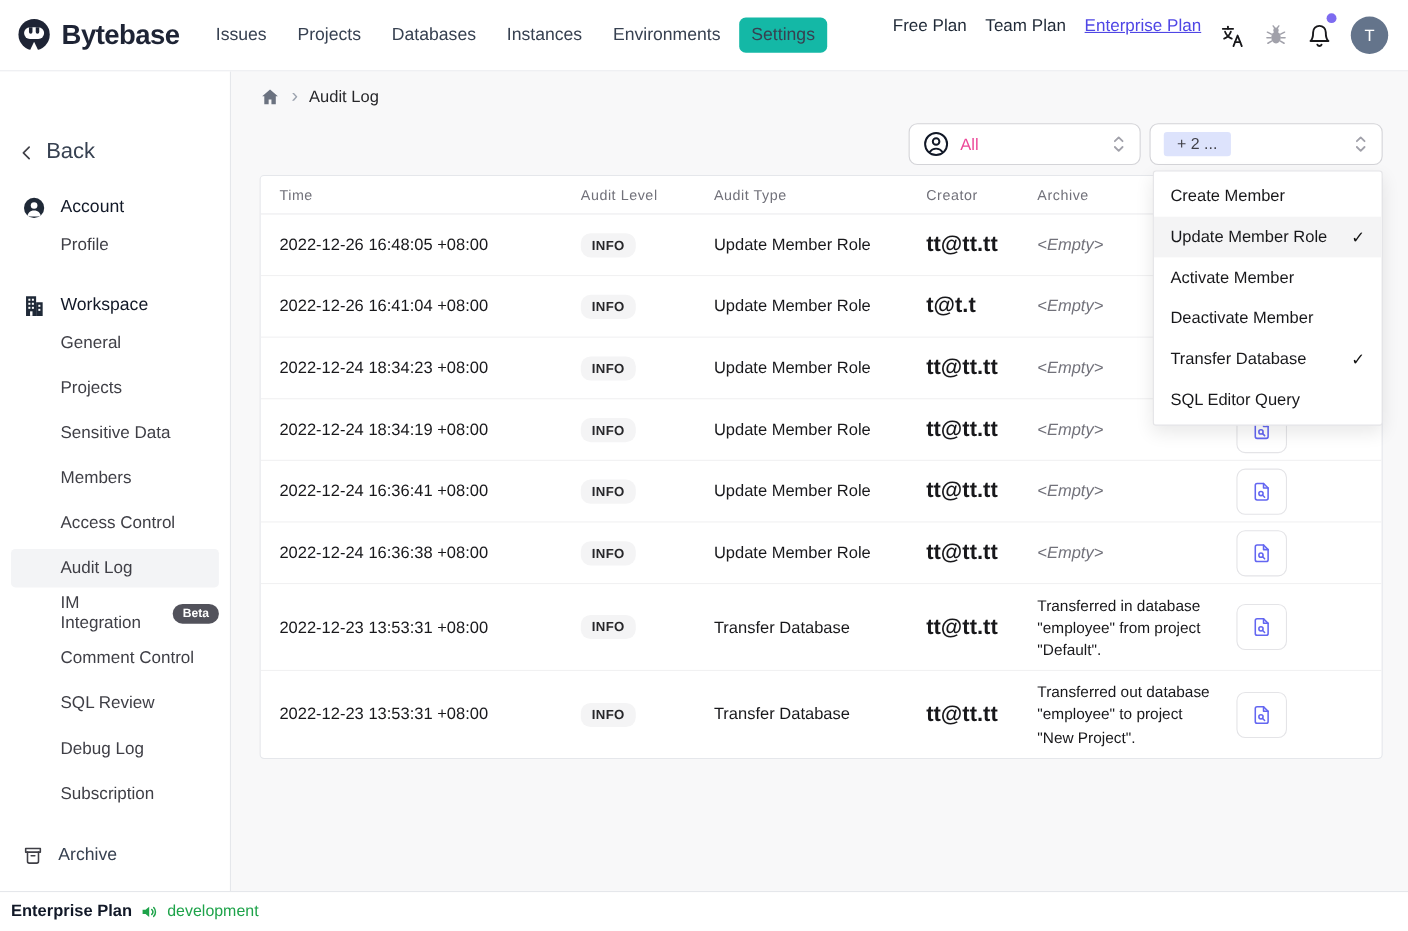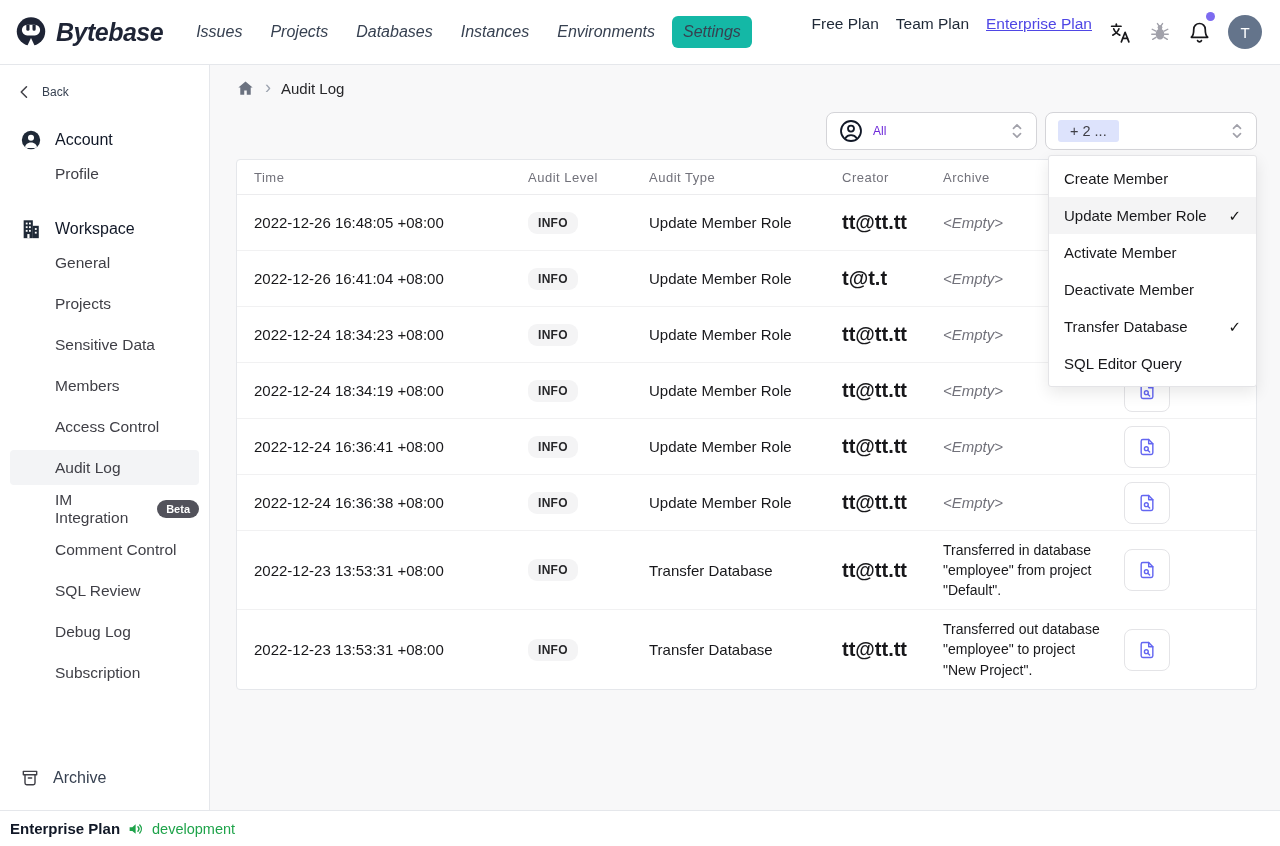--- a/index.html
+++ b/index.html
@@ -2,40 +2,40 @@
 <html><head>
 <meta charset="utf-8">
 <style>
   * { box-sizing: border-box; margin: 0; padding: 0; }
   html,body { width:1280px; height:846px; overflow:hidden;
     font-family:"Liberation Sans","DejaVu Sans",sans-serif; background:#fff; color:#18181b; }
 
   
   .topnav { height:65px; display:flex; align-items:center; justify-content:space-between;
     padding:0 18px 0 14px; border-bottom:1px solid #e5e7eb; background:#fff; }
-  .nav-left { display:flex; align-items:center;font-style:italic; }
+  .nav-left { display:flex; align-items:center; }
   .brand { display:flex; align-items:center; gap:8px; cursor:pointer; }
   .brand-text { font-size:25px; font-weight:700; color:#1e2435; letter-spacing:-0.5px; }
   .nav-links { display:flex; align-items:center; gap:6px; margin-left:22px; list-style:none; }
   .nav-link { font-size:16px; color:#374151; padding:7px 11px; border-radius:6px; cursor:pointer; }
   .nav-link.active { background:#14b8a6; }
   .nav-right { display:flex; gap:17px; }
   .plan-label { font-size:15.5px; color:#1f2937; cursor:default; }
   .plan-link { font-size:15.5px; color:#4f46e5; text-decoration:underline; cursor:pointer; }
   .icon-btn { display:flex; align-items:center; cursor:pointer; position:relative; }
   .noti-dot { position:absolute; top:-3px; right:-4px; width:9px; height:9px; border-radius:50%; }
   .avatar { width:34px; height:34px; border-radius:50%; display:flex; align-items:center;
     justify-content:center; color:#fff; font-size:15px; cursor:pointer; }
 
   
   .shell { display:flex; height:745px; }
   .sidebar { width:210px; background:#fff; border-right:1px solid #e5e7eb;
     display:flex; flex-direction:column; padding-top:14px; }
   .back-row { display:flex; align-items:center; gap:8px; padding:4px 16px 4px 16px;
-    font-size:12px; color:#374151; cursor:pointer; }
+    font-size:20px; color:#374151; cursor:pointer;margin-top:44px; }
   .side-section-head { display:flex; align-items:center; gap:13px; padding:0 0 0 20px;
     margin-top:22px; font-size:16px; font-weight:500; color:#111827; height:26px; }
   .side-item { margin:3px 10px; padding:0 0 0 45px; height:35px; display:flex; align-items:center;
     gap:8px; font-size:15.5px; color:#3f3f46; border-radius:4px; cursor:pointer; }
   .side-item.active { background:#f3f4f6; }
   .beta-badge { background:#52525b; color:#fff; font-size:11px; font-weight:700;
     padding:3px 9px; border-radius:999px; }
   .side-spacer { flex:1; }
   .archive-row { display:flex; align-items:center; gap:13px; padding:0 0 0 20px; height:40px;
     margin-bottom:12px; font-size:16px; color:#374151; cursor:pointer; }
@@ -44,21 +44,21 @@
   .content { flex:1; background:#f8f8f9; padding:10px 23px 0 26px; position:relative; overflow:hidden; }
   .breadcrumb { display:flex; align-items:center; gap:10px; height:26px; }
   .crumb-sep { color:#9ca3af; font-size:18px; line-height:1; margin-top:-3px; }
   .crumb-current { font-size:15px; color:#27272a; }
 
   .filterbar { display:flex; justify-content:flex-end; gap:8px; margin-top:11px; position:relative; z-index:30; }
   .select-box { background:#fff; border:1px solid #d4d4d8; border-radius:8px; height:38px;
     display:flex; align-items:center; padding:0 12px; cursor:pointer; }
   .select-box.creator { width:211px; gap:10px; }
   .select-box.type { width:212px; justify-content:space-between; }
-  .select-value { font-size:12px; color:#6d28d9; }
+  .select-value { font-size:15px; color:#ec4899; }
   .type-pill { font-size:14.5px; color:#3f3f46; background:#dde3fc; border-radius:3px; padding:3px 12px; }
   .select-box .spacer { flex:1; }
 
   .menu { position:absolute; top:43px; right:0; width:209px; background:#fff;
     border:1px solid #e4e4e7; border-radius:3px; box-shadow:0 6px 16px rgba(0,0,0,.09);
     padding:4px 0; z-index:40; }
   .menu-item { height:37px; display:flex; align-items:center; justify-content:space-between;
     padding:0 15px; font-size:15px; color:#18181b; cursor:pointer; }
   .menu-item.highlighted { background:#f4f4f5; }
   .menu-check { font-weight:700; font-size:15px; color:#111; }

